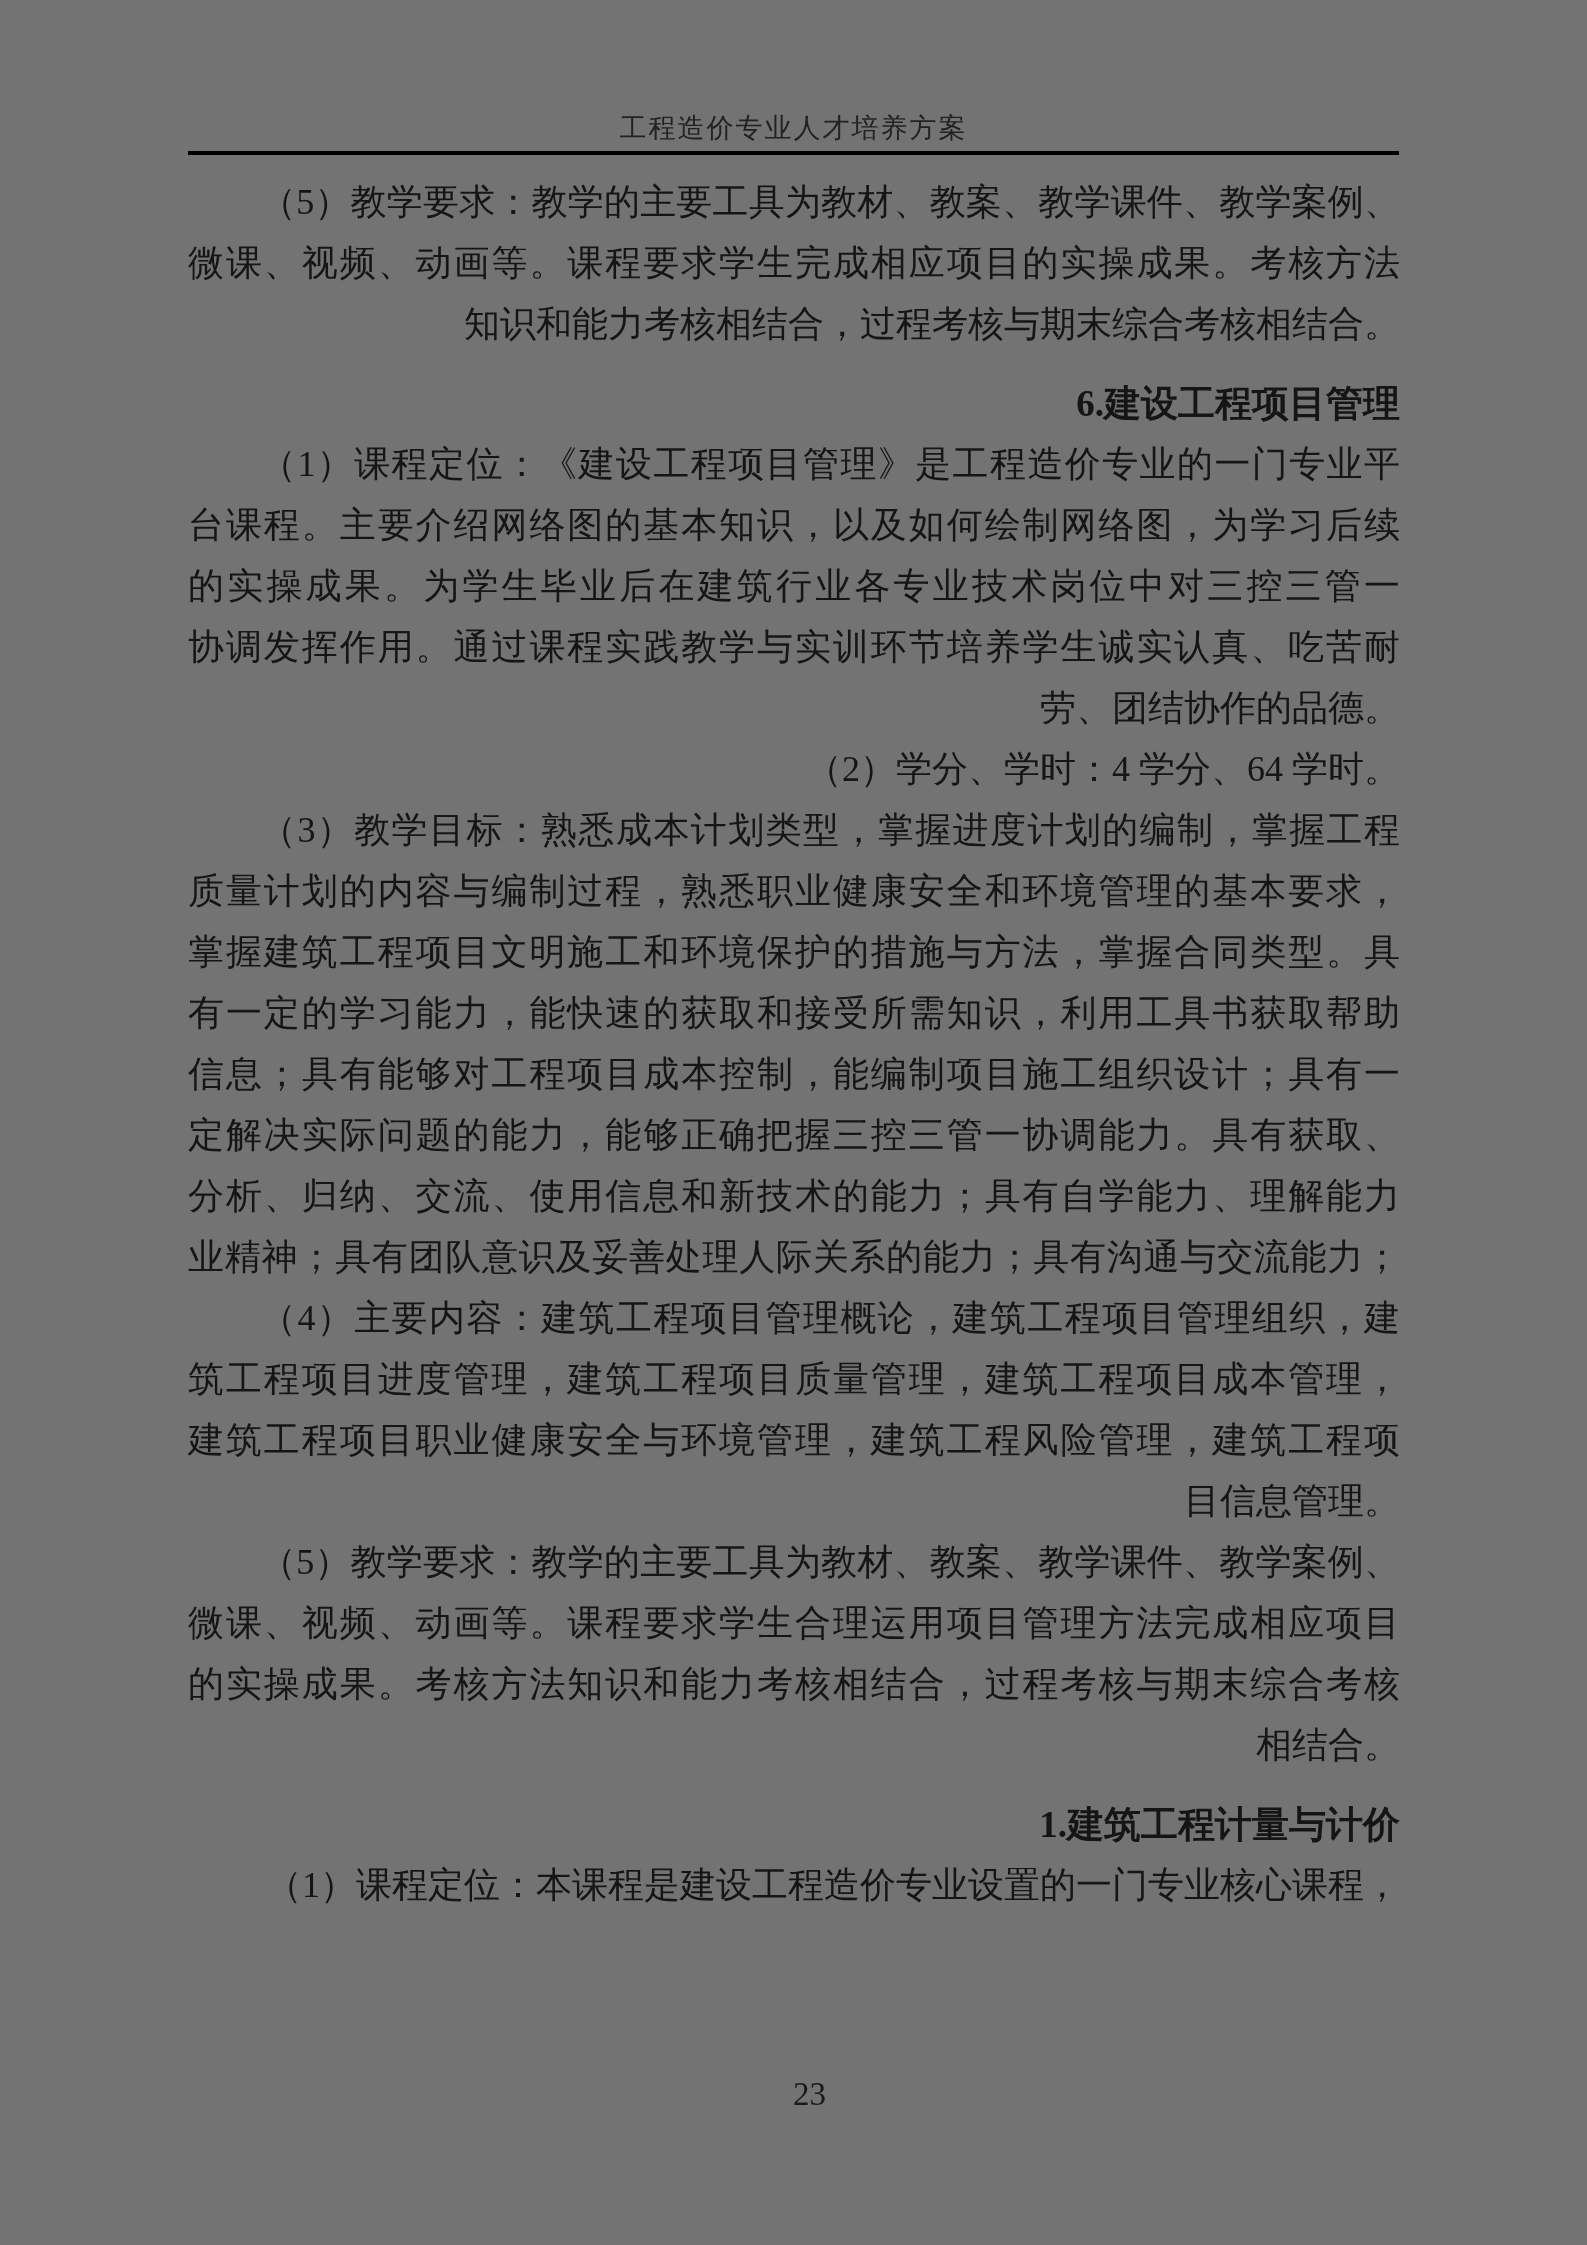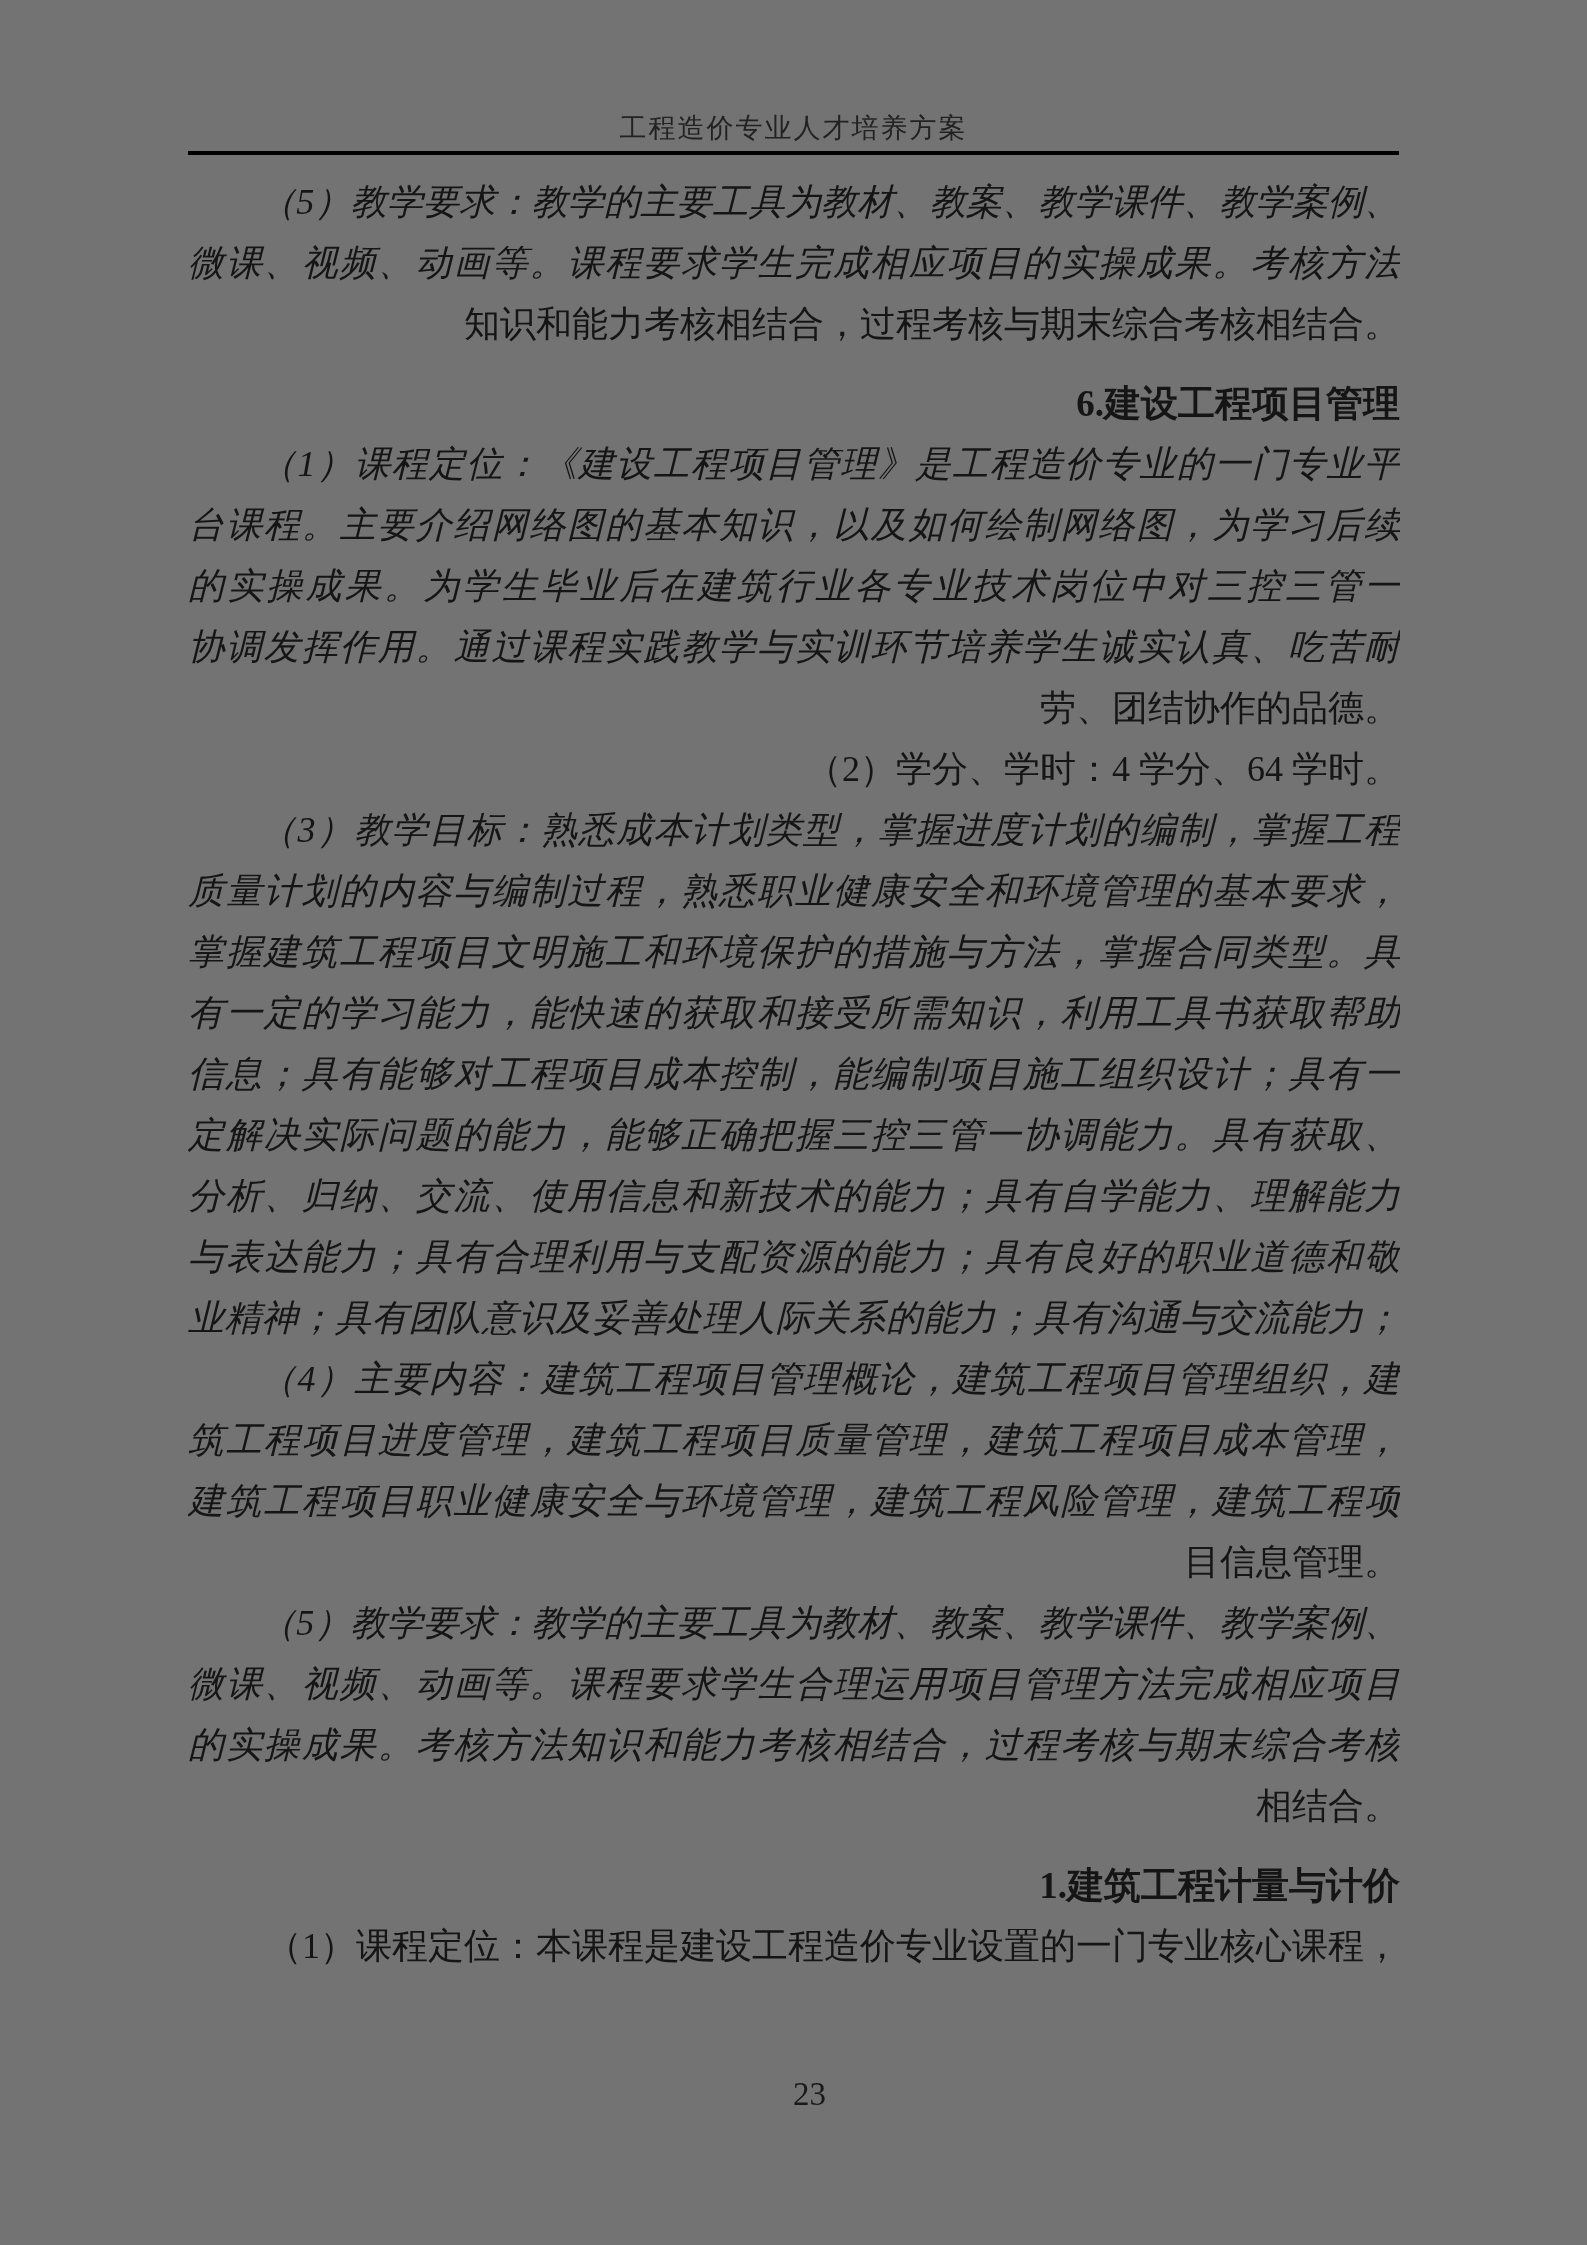--- a/index.html
+++ b/index.html
@@ -47,21 +47,20 @@
     overflow: hidden;
     text-align: right;
   }
   .line.ind {
     text-indent: 72px;
   }
   .line.just {
     text-align: justify;
     text-align-last: justify;
     text-justify: inter-character;
-    font-style: italic;
   }
   .heading {
     height: 61px;
     line-height: 61px;
     margin-top: 18px;
     font-weight: bold;
     font-size: 37px;
     text-indent: 14px;
     overflow: hidden;
     text-align: right;
@@ -94,21 +93,20 @@
       <div class="line just">协调发挥作用。通过课程实践教学与实训环节培养学生诚实认真、吃苦耐</div>
       <div class="line">劳、团结协作的品德。</div>
       <div class="line ind">（2）学分、学时：4 学分、64 学时。</div>
       <div class="line ind just">（3）教学目标：熟悉成本计划类型，掌握进度计划的编制，掌握工程</div>
       <div class="line just">质量计划的内容与编制过程，熟悉职业健康安全和环境管理的基本要求，</div>
       <div class="line just">掌握建筑工程项目文明施工和环境保护的措施与方法，掌握合同类型。具</div>
       <div class="line just">有一定的学习能力，能快速的获取和接受所需知识，利用工具书获取帮助</div>
       <div class="line just">信息；具有能够对工程项目成本控制，能编制项目施工组织设计；具有一</div>
       <div class="line just">定解决实际问题的能力，能够正确把握三控三管一协调能力。具有获取、</div>
       <div class="line just">分析、归纳、交流、使用信息和新技术的能力；具有自学能力、理解能力</div>
-      <div class="line just">与表达能力；具有合理利用与支配资源的能力；具有良好的职业道德和敬</div>
       <div class="line just">业精神；具有团队意识及妥善处理人际关系的能力；具有沟通与交流能力；</div>
       <div class="line ind just">（4）主要内容：建筑工程项目管理概论，建筑工程项目管理组织，建</div>
       <div class="line just">筑工程项目进度管理，建筑工程项目质量管理，建筑工程项目成本管理，</div>
       <div class="line just">建筑工程项目职业健康安全与环境管理，建筑工程风险管理，建筑工程项</div>
       <div class="line">目信息管理。</div>
       <div class="line ind just">（5）教学要求：教学的主要工具为教材、教案、教学课件、教学案例、</div>
       <div class="line just">微课、视频、动画等。课程要求学生合理运用项目管理方法完成相应项目</div>
       <div class="line just">的实操成果。考核方法知识和能力考核相结合，过程考核与期末综合考核</div>
       <div class="line">相结合。</div>
       <div class="heading">1.建筑工程计量与计价</div>

